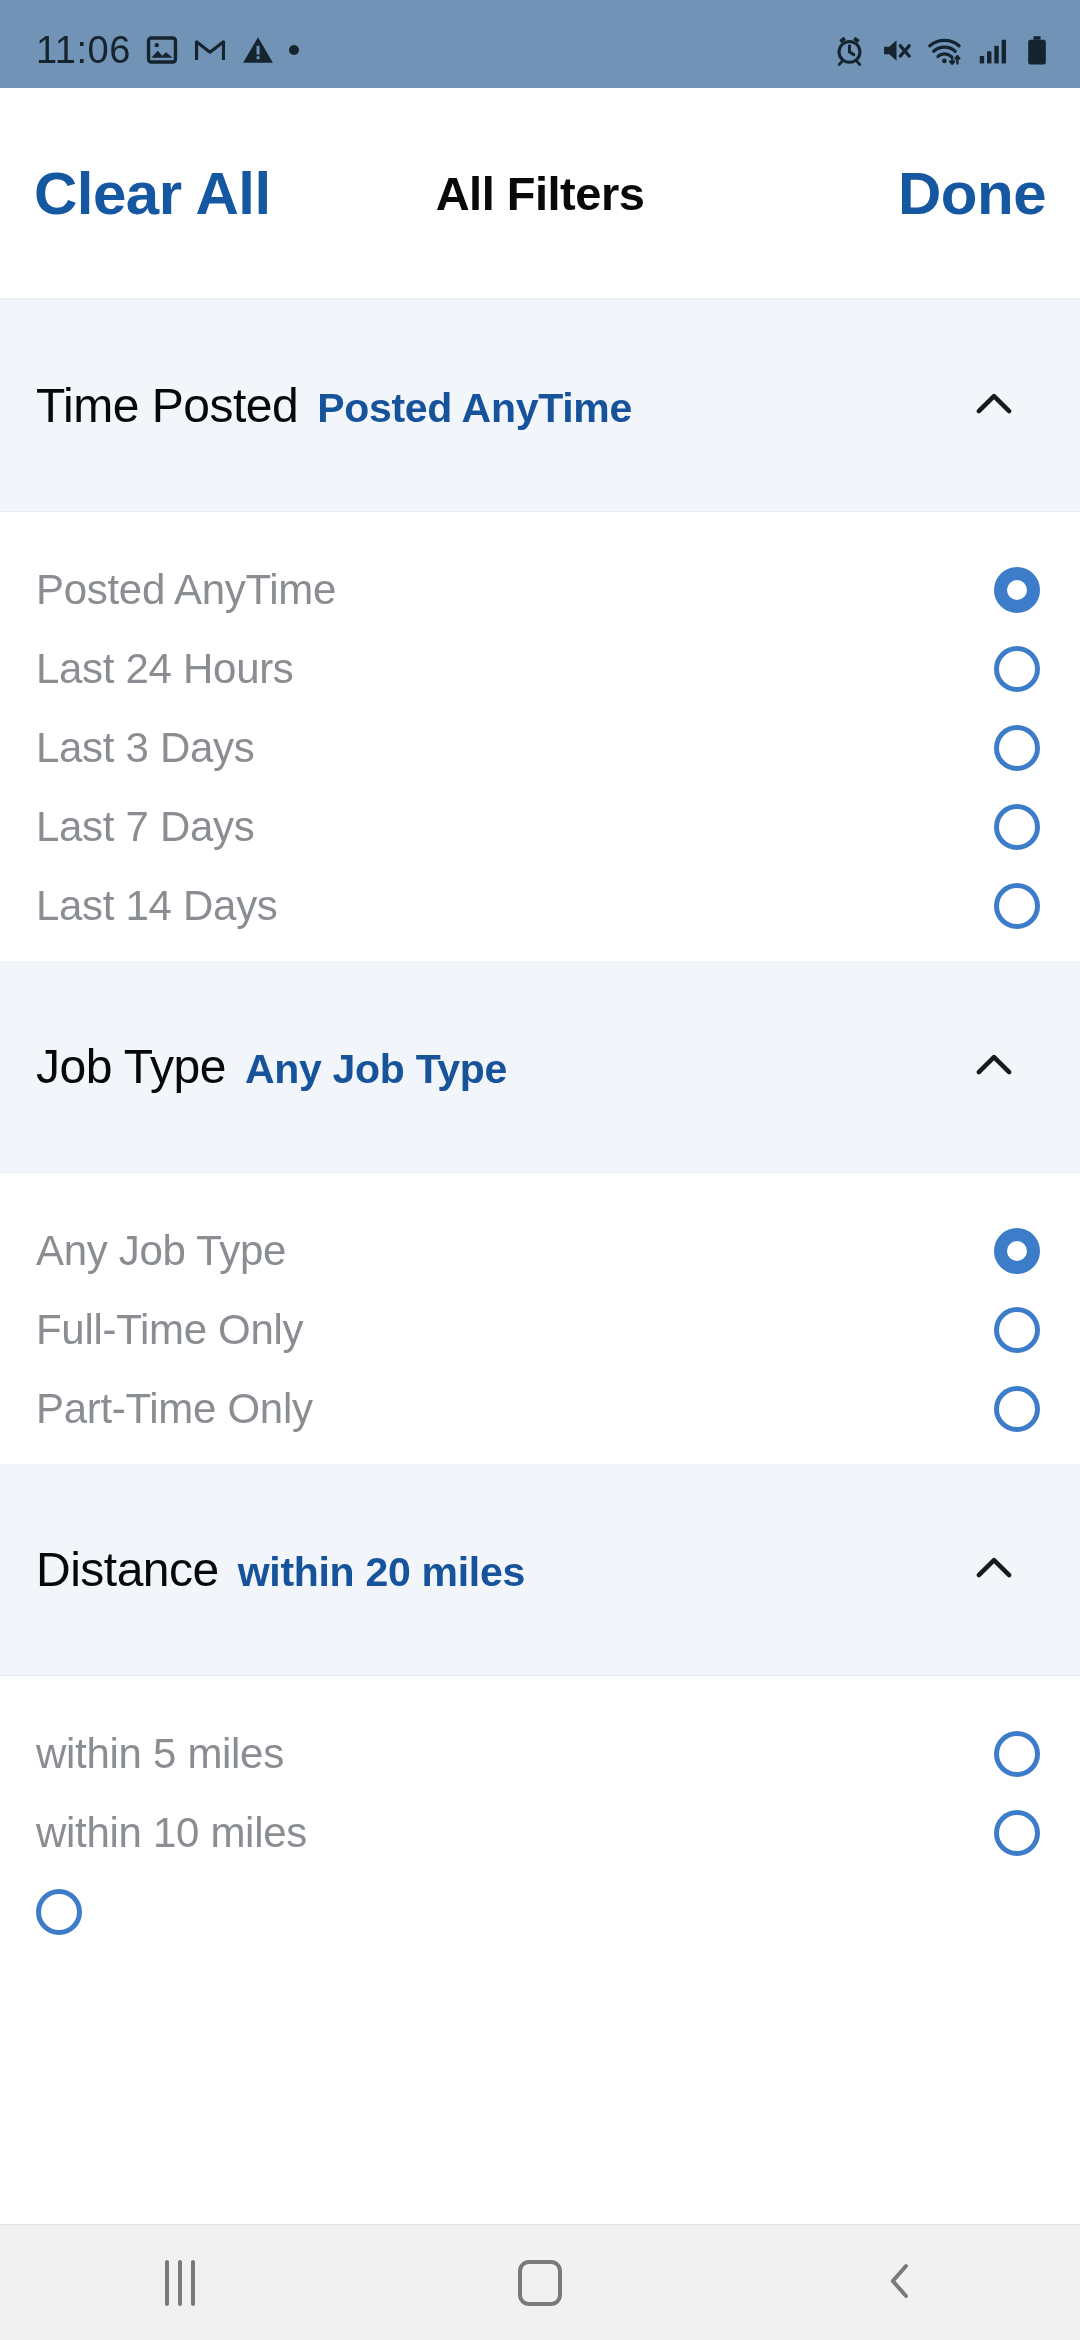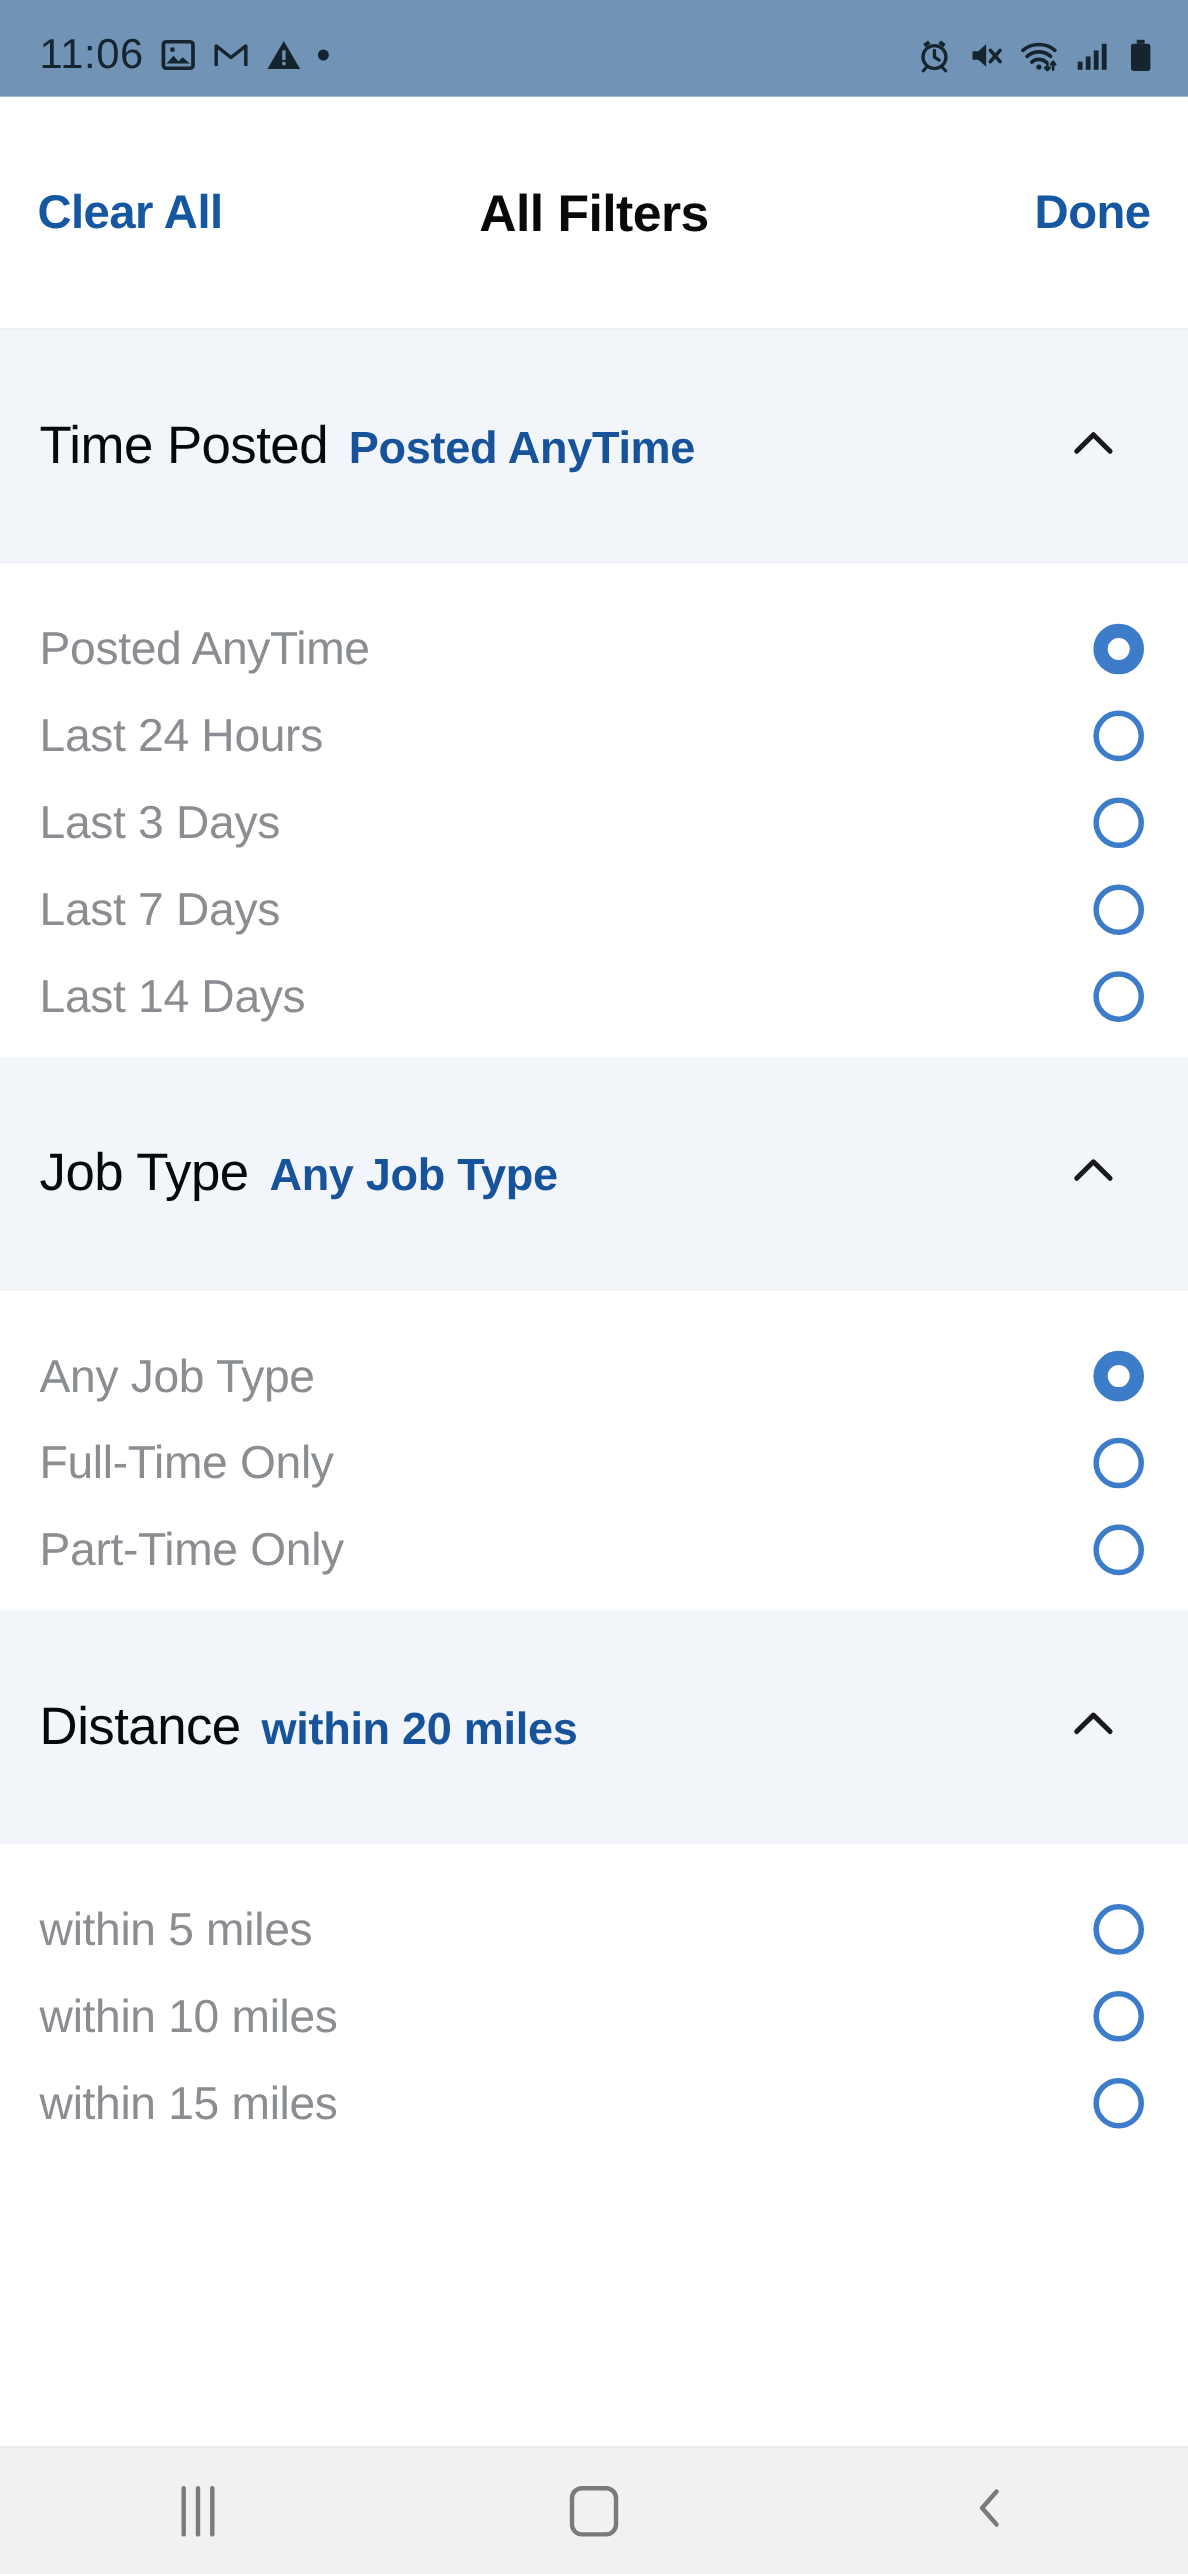--- a/index.html
+++ b/index.html
@@ -23,21 +23,21 @@
   .sb-ic{ display:flex; align-items:center; justify-content:center; }
   .sb-dot{ width:10px; height:10px; border-radius:50%; background:#15242f; }
 
   
   .header{
     flex:0 0 212px; background:#ffffff;
     display:flex; align-items:center; justify-content:space-between;
     padding:0 34px; border-bottom:2px solid #eceef0;
     position:relative;
   }
-  .hdr-btn{ font-size:43px; color:#1557a0; font-weight:700; letter-spacing:-0.5px;
+  .hdr-btn{ font-size:60px; color:#1557a0; font-weight:700; letter-spacing:-0.5px;
             font-family:"Liberation Sans", sans-serif; white-space:nowrap; }
   .hdr-title{
     font-size:47px; color:#08090a; font-weight:700; letter-spacing:-0.5px;
     position:absolute; left:50%; transform:translateX(-50%); white-space:nowrap;
   }
 
   
   .body{ flex:1 1 auto; overflow:hidden; background:#ffffff; }
 
   
@@ -224,21 +224,20 @@
         <div class="opt-pad"></div>
         <div class="opt-row first">
           <span class="opt-label">within 5 miles</span>
           <span class="radio off"></span>
         </div>
         <div class="opt-row">
           <span class="opt-label">within 10 miles</span>
           <span class="radio off"></span>
         </div>
         <div class="opt-row">
-          <span class="opt-label">within 15 miles</span>
           <span class="radio off"></span>
         </div>
         <div class="opt-pad"></div>
       </div>
     </div>
 
   <div class="navbar">
     <div class="nav-btn">
       <span class="recents">
           <i></i>

